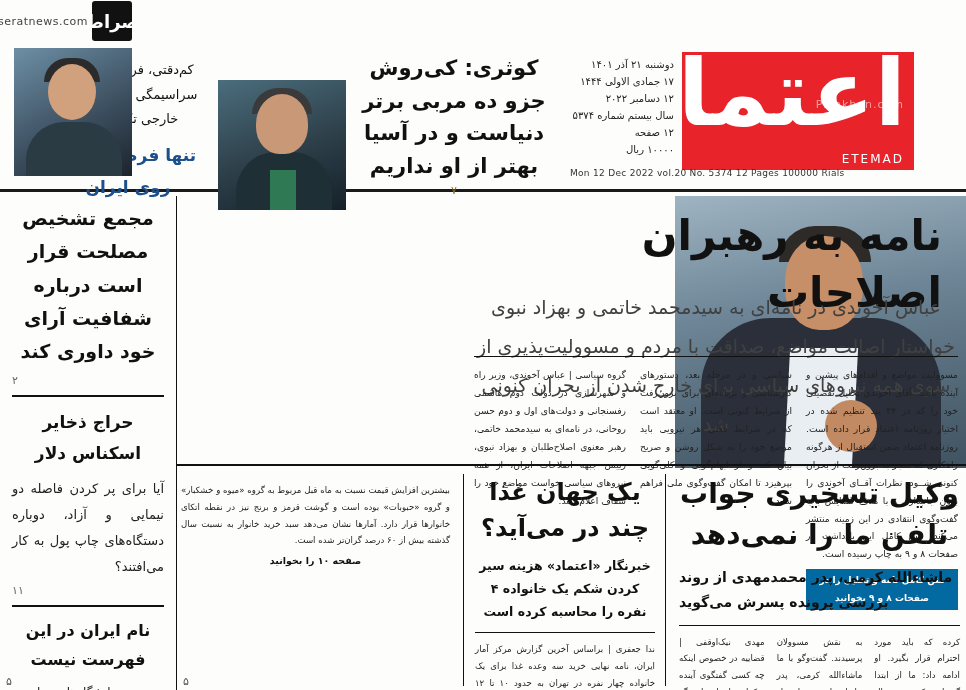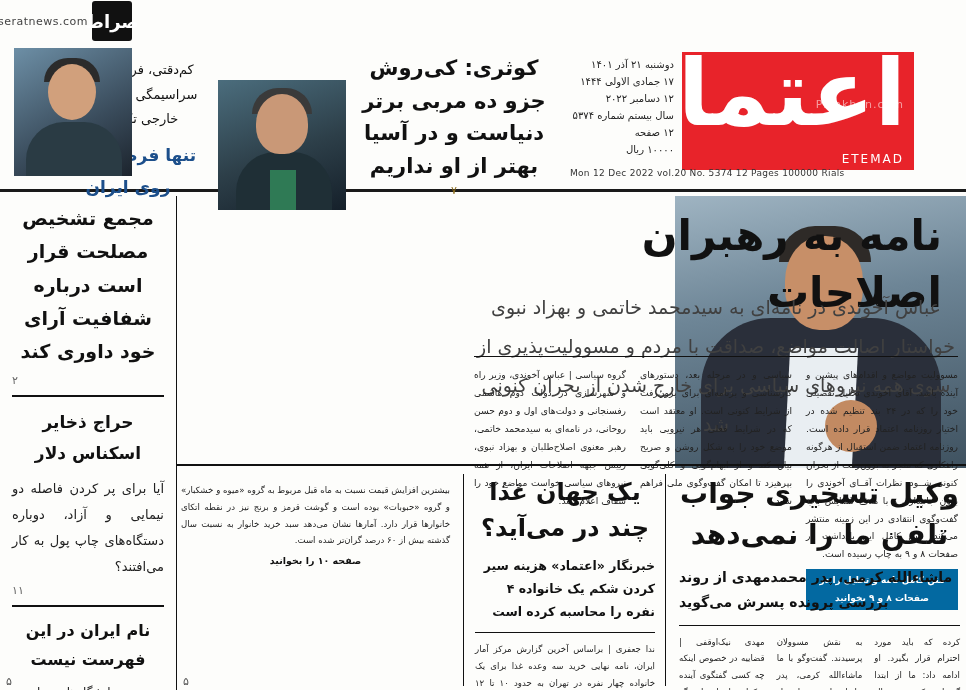--- a/index.html
+++ b/index.html
@@ -444,20 +444,21 @@
   }
   .b3-title {
     text-align: center;
     font-size: 24px;
     font-weight: bold;
     line-height: 1.5;
     color: #111;
   }
   .b3-deck {
     margin-top: 8px;
+    text-align: center;
     font-size: 12.5px;
     font-weight: bold;
     line-height: 1.85;
     color: #111;
   }
   .b3-body {
     margin-top: 8px;
     font-size: 8.6px;
     line-height: 1.95;
     text-align: justify;

